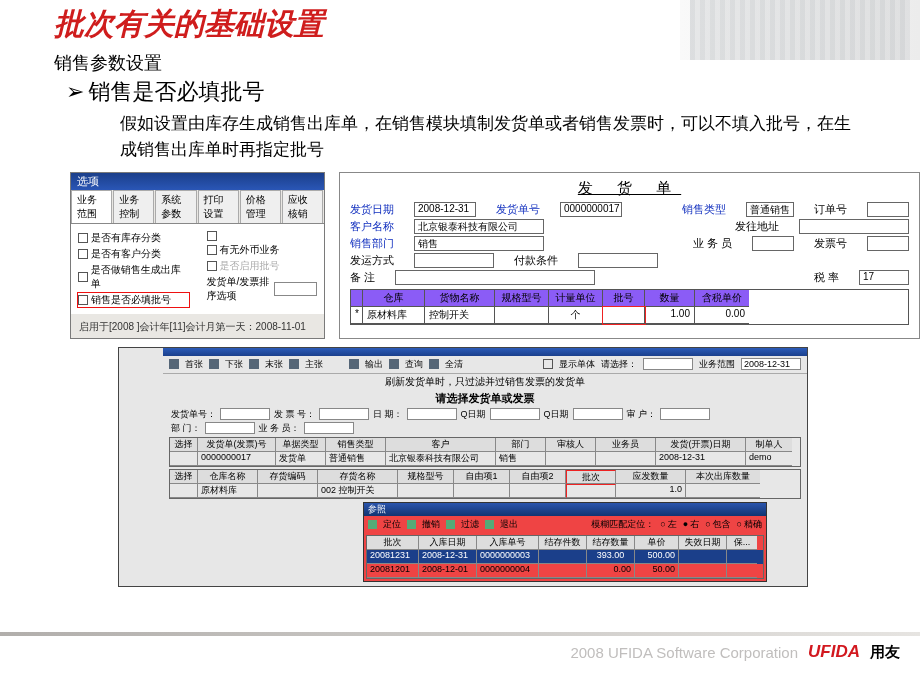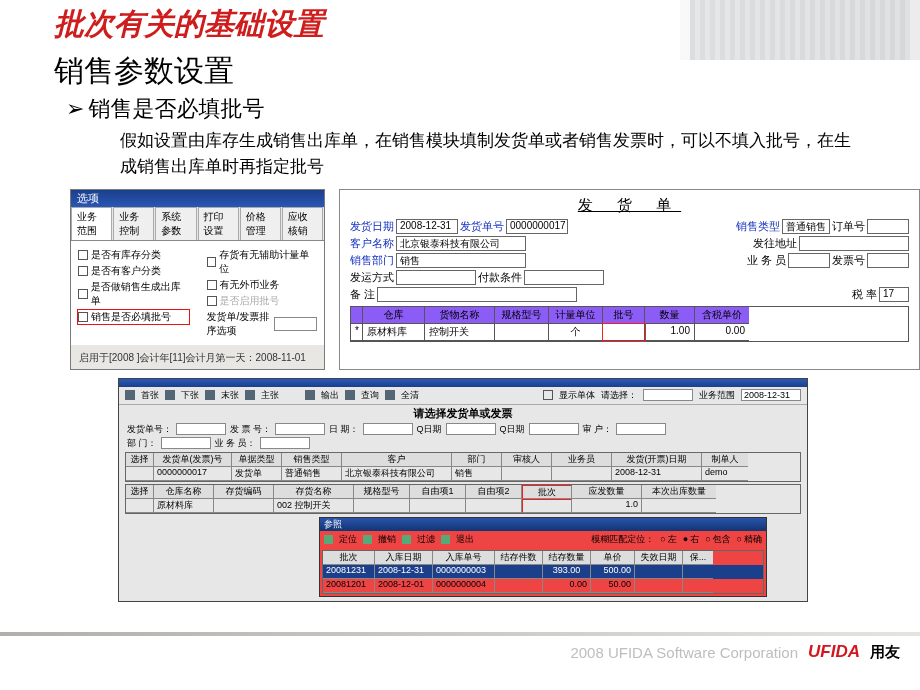--- a/index.html
+++ b/index.html
@@ -2,21 +2,21 @@
 <html><head>
 <meta charset="utf-8">
 <style>
   * { box-sizing: border-box; margin: 0; padding: 0; }
   body { width: 920px; height: 690px; font-family: "Microsoft YaHei", SimSun, sans-serif; background: #fff; position: relative; overflow: hidden; }
 
   .top-bg { position: absolute; right: 0; top: 0; width: 240px; height: 60px; background: linear-gradient(90deg,#f9f9f9 0%, #ececec 100%); }
   .building { position: absolute; right: 10px; top: 0; width: 220px; height: 60px; background: repeating-linear-gradient(90deg,#b9bdc0 0 5px,#d0d2d4 5px 10px); opacity:.45; }
 
   .title { color:#cf1d1d; font-size:30px; font-weight:bold; margin:4px 0 0 54px; font-style:italic; }
-  .sub1 { font-size:30px; margin:6px 0 0 54px; }
+  .sub1 { font-size:18px; margin:6px 0 0 54px; }
   .sub2 { font-size:22px; margin:2px 0 0 66px; display:flex; align-items:center; gap:4px;}
   .arrow { font-size:22px; }
   .body-text { font-size:17px; margin:4px 60px 0 120px; line-height:1.55; }
 
   .panel-row { display:flex; gap:14px; margin:8px 0 0 70px; }
 
   .opt-panel { width:255px; border:1px solid #7a7a7a; background:#e9e7e3; font-size:11px; }
   .opt-title { background:linear-gradient(#1b3f8a,#2a56b6); color:#fff; padding:1px 6px; font-size:11px;}
   .opt-titlebar { display:flex; align-items:center; }
   .opt-tabs { display:flex; border-bottom:1px solid #888; background:#e9e7e3;}
@@ -26,31 +26,31 @@
   .chk-row { display:flex; align-items:center; gap:3px; font-size:10px; margin:2px 0;}
   .chk { width:10px; height:10px; border:1px solid #555;}
   .chk-grid { display:flex; gap:18px;}
   .chk-col { flex:1; }
   .highlight-red { outline:1.5px solid #e11; }
   .opt-foot { font-size:10px; padding:6px 8px 4px; color:#333;}
   .sel { border:1px solid #888; height:14px; width:60px; background:#fff; display:inline-block; vertical-align:middle;}
 
   .invoice-panel { flex:1; border:1px solid #888; padding:6px 10px 4px; font-size:12px; width:430px; }
   .invoice-title { text-align:center; font-size:15px; letter-spacing:10px; text-decoration:underline; margin-bottom:4px;}
-  .inv-row { display:flex; gap:2px; margin:2px 0; align-items:center; }
+  .inv-row { display:flex; gap:20px; margin:2px 0; align-items:center; }
   .inv-lbl { color:#1230bf; font-size:11px; }
   .inv-lbl.k { color:#000; }
   .inv-val { border:1px solid #666; font-size:10px; padding:0 3px; height:15px; background:#fff; }
   .inv-grid { border:1px solid #555; margin-top:4px;}
   .gr { display:flex; }
   .gc { border-right:1px solid #555; border-bottom:1px solid #555; font-size:10px; padding:1px 4px; text-align:center; }
   .ghead .gc { background:#8b5cf6; }
   .batch-cell { outline:1.5px solid #e22; }
 
-  .bottom-panel { margin:8px 0 0 118px; width:690px; border:1px solid #444; background:#e7e7e7; font-size:9px; }
+  .bottom-panel { margin:8px 0 0 118px; width:690px; border:1px solid #444; background:#e7e7e7; font-size:9px;padding-left:44px; }
   .bp-title { background:linear-gradient(#2b5bb8,#1a3f8c); height:8px; }
   .tb { display:flex; gap:6px; align-items:center; padding:2px 6px; border-bottom:1px solid #aaa;}
   .tb .ico { width:10px; height:10px; background:#567; }
   .tb span { font-size:9px;}
   .bp-note { text-align:center; font-size:10px; padding:1px 0;}
   .bp-hint { text-align:center; font-size:11px; font-weight:bold; padding:1px 0;}
   .sm-row { display:flex; gap:4px; align-items:center; padding:0 8px; margin:1px 0;}
   .sm-row .v { border:1px solid #888; height:12px; background:#fff;}
   .sm-tbl { border:1px solid #666; margin:2px 6px; }
   .sm-tbl .r { display:flex; }
@@ -111,21 +111,20 @@
               <span>是否做销售生成出库单</span>
             </div>
           <div class="chk-row highlight-red">
               <span class="chk"></span>
               <span>销售是否必填批号</span>
             </div>
         </div>
         <div class="chk-col">
           <div class="chk-row">
               <span class="chk"></span>
-              <span>存货有无辅助计量单位</span>
             </div>
           <div class="chk-row">
               <span class="chk"></span>
               <span>有无外币业务</span>
             </div>
           <div class="chk-row" style="color:#aaa">
               <span class="chk"></span>
               <span>是否启用批号</span>
             </div>
           <div class="chk-row">
@@ -171,21 +170,21 @@
       <span class="inv-lbl k">发运方式</span>
       <span class="inv-val" style="width:80px"></span>
       <span class="inv-lbl k">付款条件</span>
       <span class="inv-val" style="width:80px"></span>
     </div>
     <div class="inv-row">
       <span class="inv-lbl k">备    注</span>
       <span class="inv-val" style="width:200px"></span>
       <span style="flex:1"></span>
       <span class="inv-lbl k">税    率</span>
-      <span class="inv-val" style="width:30px">17</span>
+      <span class="inv-val" style="width:50px">17</span>
     </div>
 
     <div class="inv-grid">
       <div class="gr ghead">
         <div class="gc" style="width:12px"></div>
         <div class="gc" style="width:62px">仓库</div>
         <div class="gc" style="width:70px">货物名称</div>
         <div class="gc" style="width:54px">规格型号</div>
         <div class="gc" style="width:54px">计量单位</div>
         <div class="gc" style="width:42px">批号</div>
@@ -225,20 +224,21 @@
     <span class="ico"></span>
       <span>全清</span>
     <span style="flex:1"></span>
     <span class="chk"></span>
       <span>显示单体</span>
     <span>请选择：</span>
     <span class="v" style="width:50px;border:1px solid #888;height:12px;background:#fff"></span>
     <span>业务范围</span>
     <span class="v" style="width:60px;border:1px solid #888;height:12px;background:#fff;font-size:9px;padding:0 2px">2008-12-31</span>
   </div>
+  <div class="bp-note">刷新发货单时，只过滤并过销售发票的发货单</div>
   <div class="bp-hint">请选择发货单或发票</div>
   <div class="sm-row">
     <span>发货单号：</span>
       <span class="v" style="width:50px"></span>
     <span>发 票 号：</span>
       <span class="v" style="width:50px"></span>
     <span>日    期：</span>
       <span class="v" style="width:50px"></span>
     <span>Q日期</span>
       <span class="v" style="width:50px"></span>

